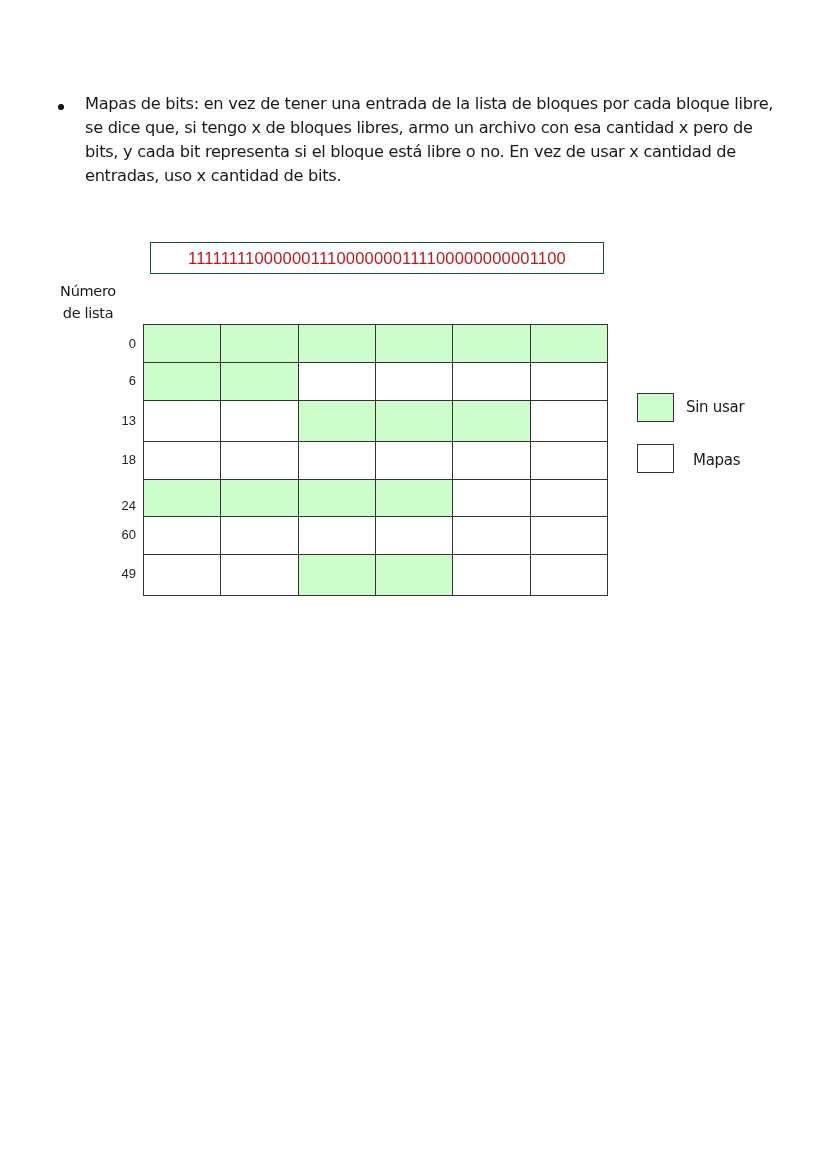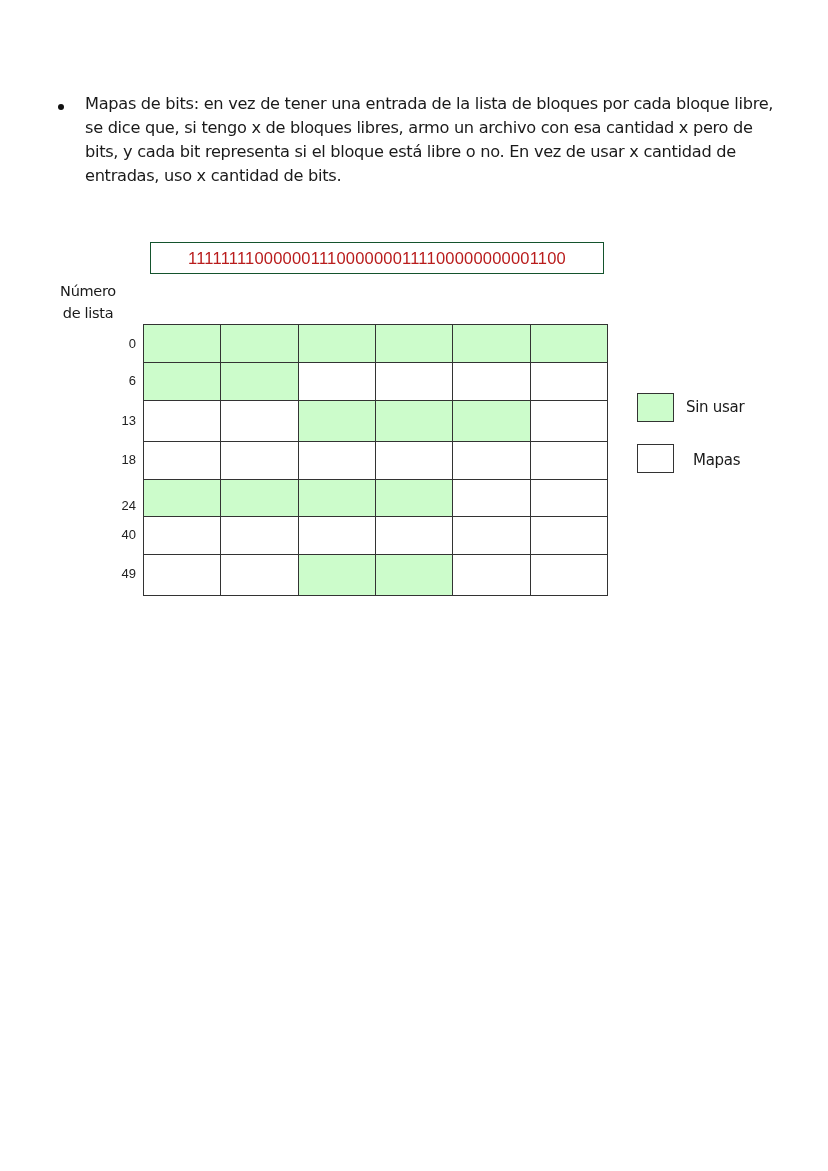--- a/index.html
+++ b/index.html
@@ -30,21 +30,21 @@
 <div class="axis-label">
   <div>Número</div>
   <div>de lista</div>
 </div>
 
 <div class="row-label" style="top:336px;">0</div>
 <div class="row-label" style="top:373px;">6</div>
 <div class="row-label" style="top:413px;">13</div>
 <div class="row-label" style="top:452px;">18</div>
 <div class="row-label" style="top:498px;">24</div>
-<div class="row-label" style="top:527px;">40</div>
+<div class="row-label" style="top:527px;">60</div>
 <div class="row-label" style="top:566px;">49</div>
 
 <table class="grid" id="block-grid">
   <tbody id="grid-body">
       <tr style="height: 38px;">
         <td class="cell-free" style="background: rgb(204, 252, 203);"></td>
         <td class="cell-free" style="background: rgb(204, 252, 203);"></td>
         <td class="cell-free" style="background: rgb(204, 252, 203);"></td>
         <td class="cell-free" style="background: rgb(204, 252, 203);"></td>
         <td class="cell-free" style="background: rgb(204, 252, 203);"></td>

